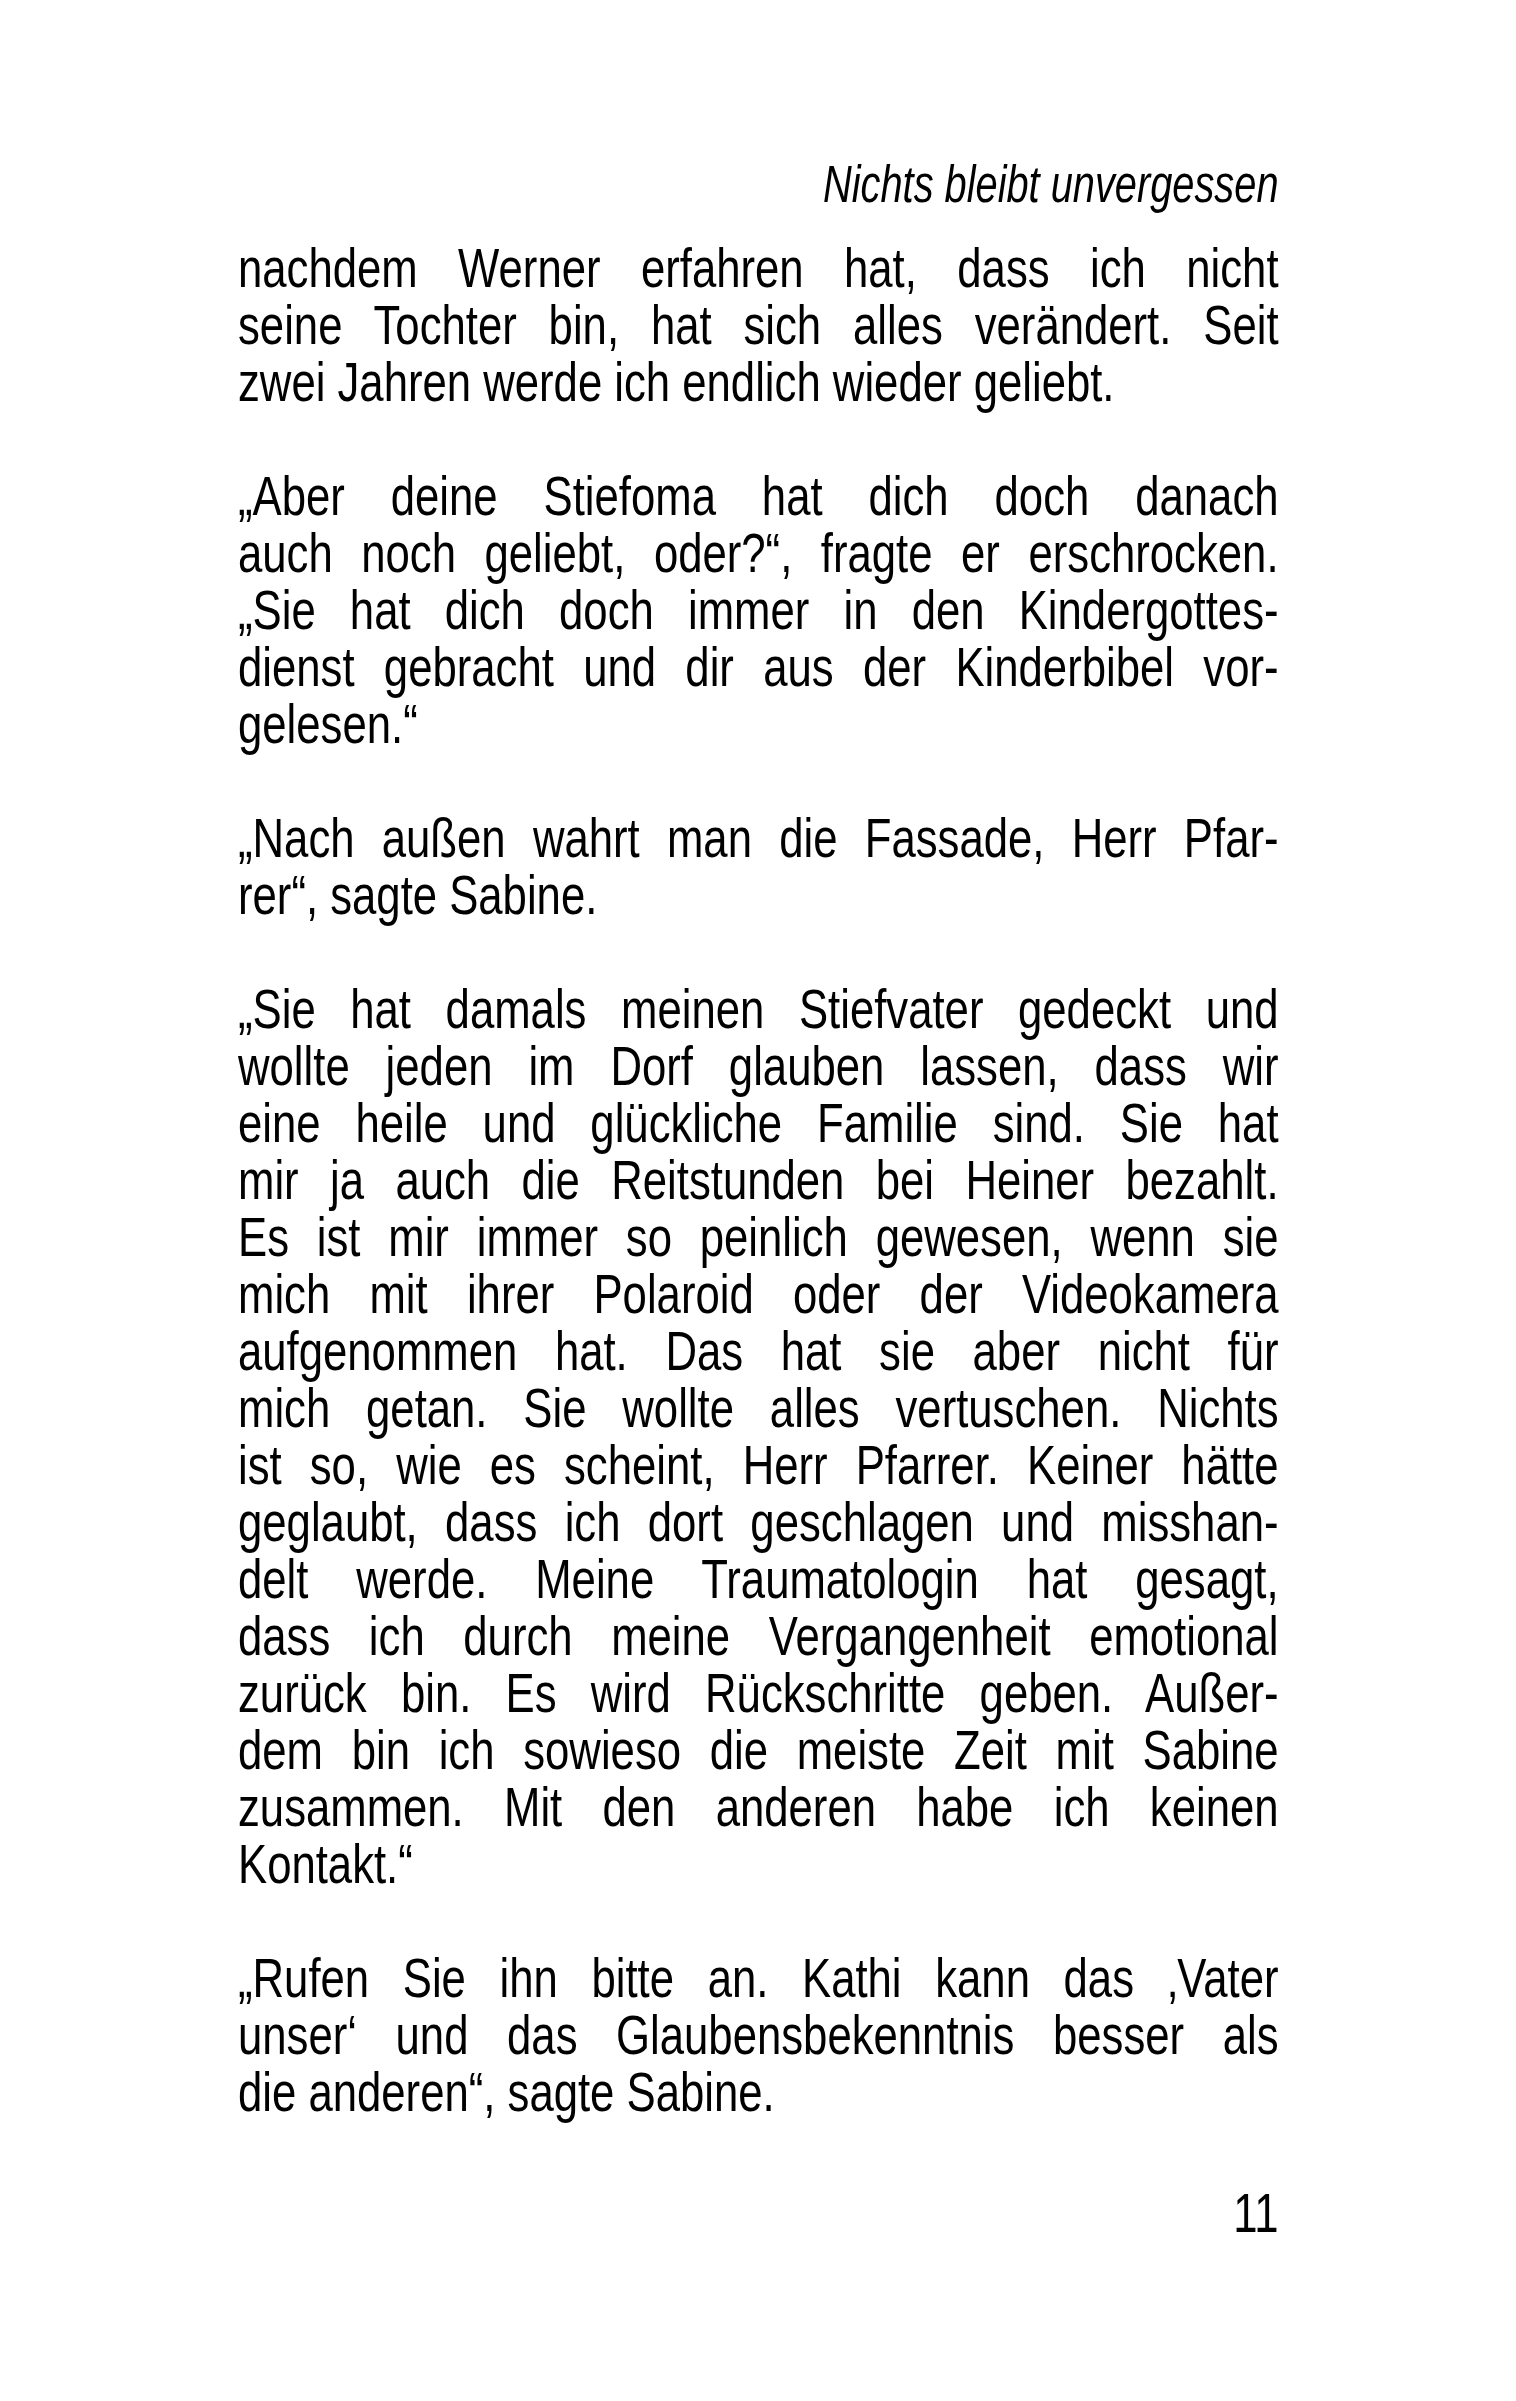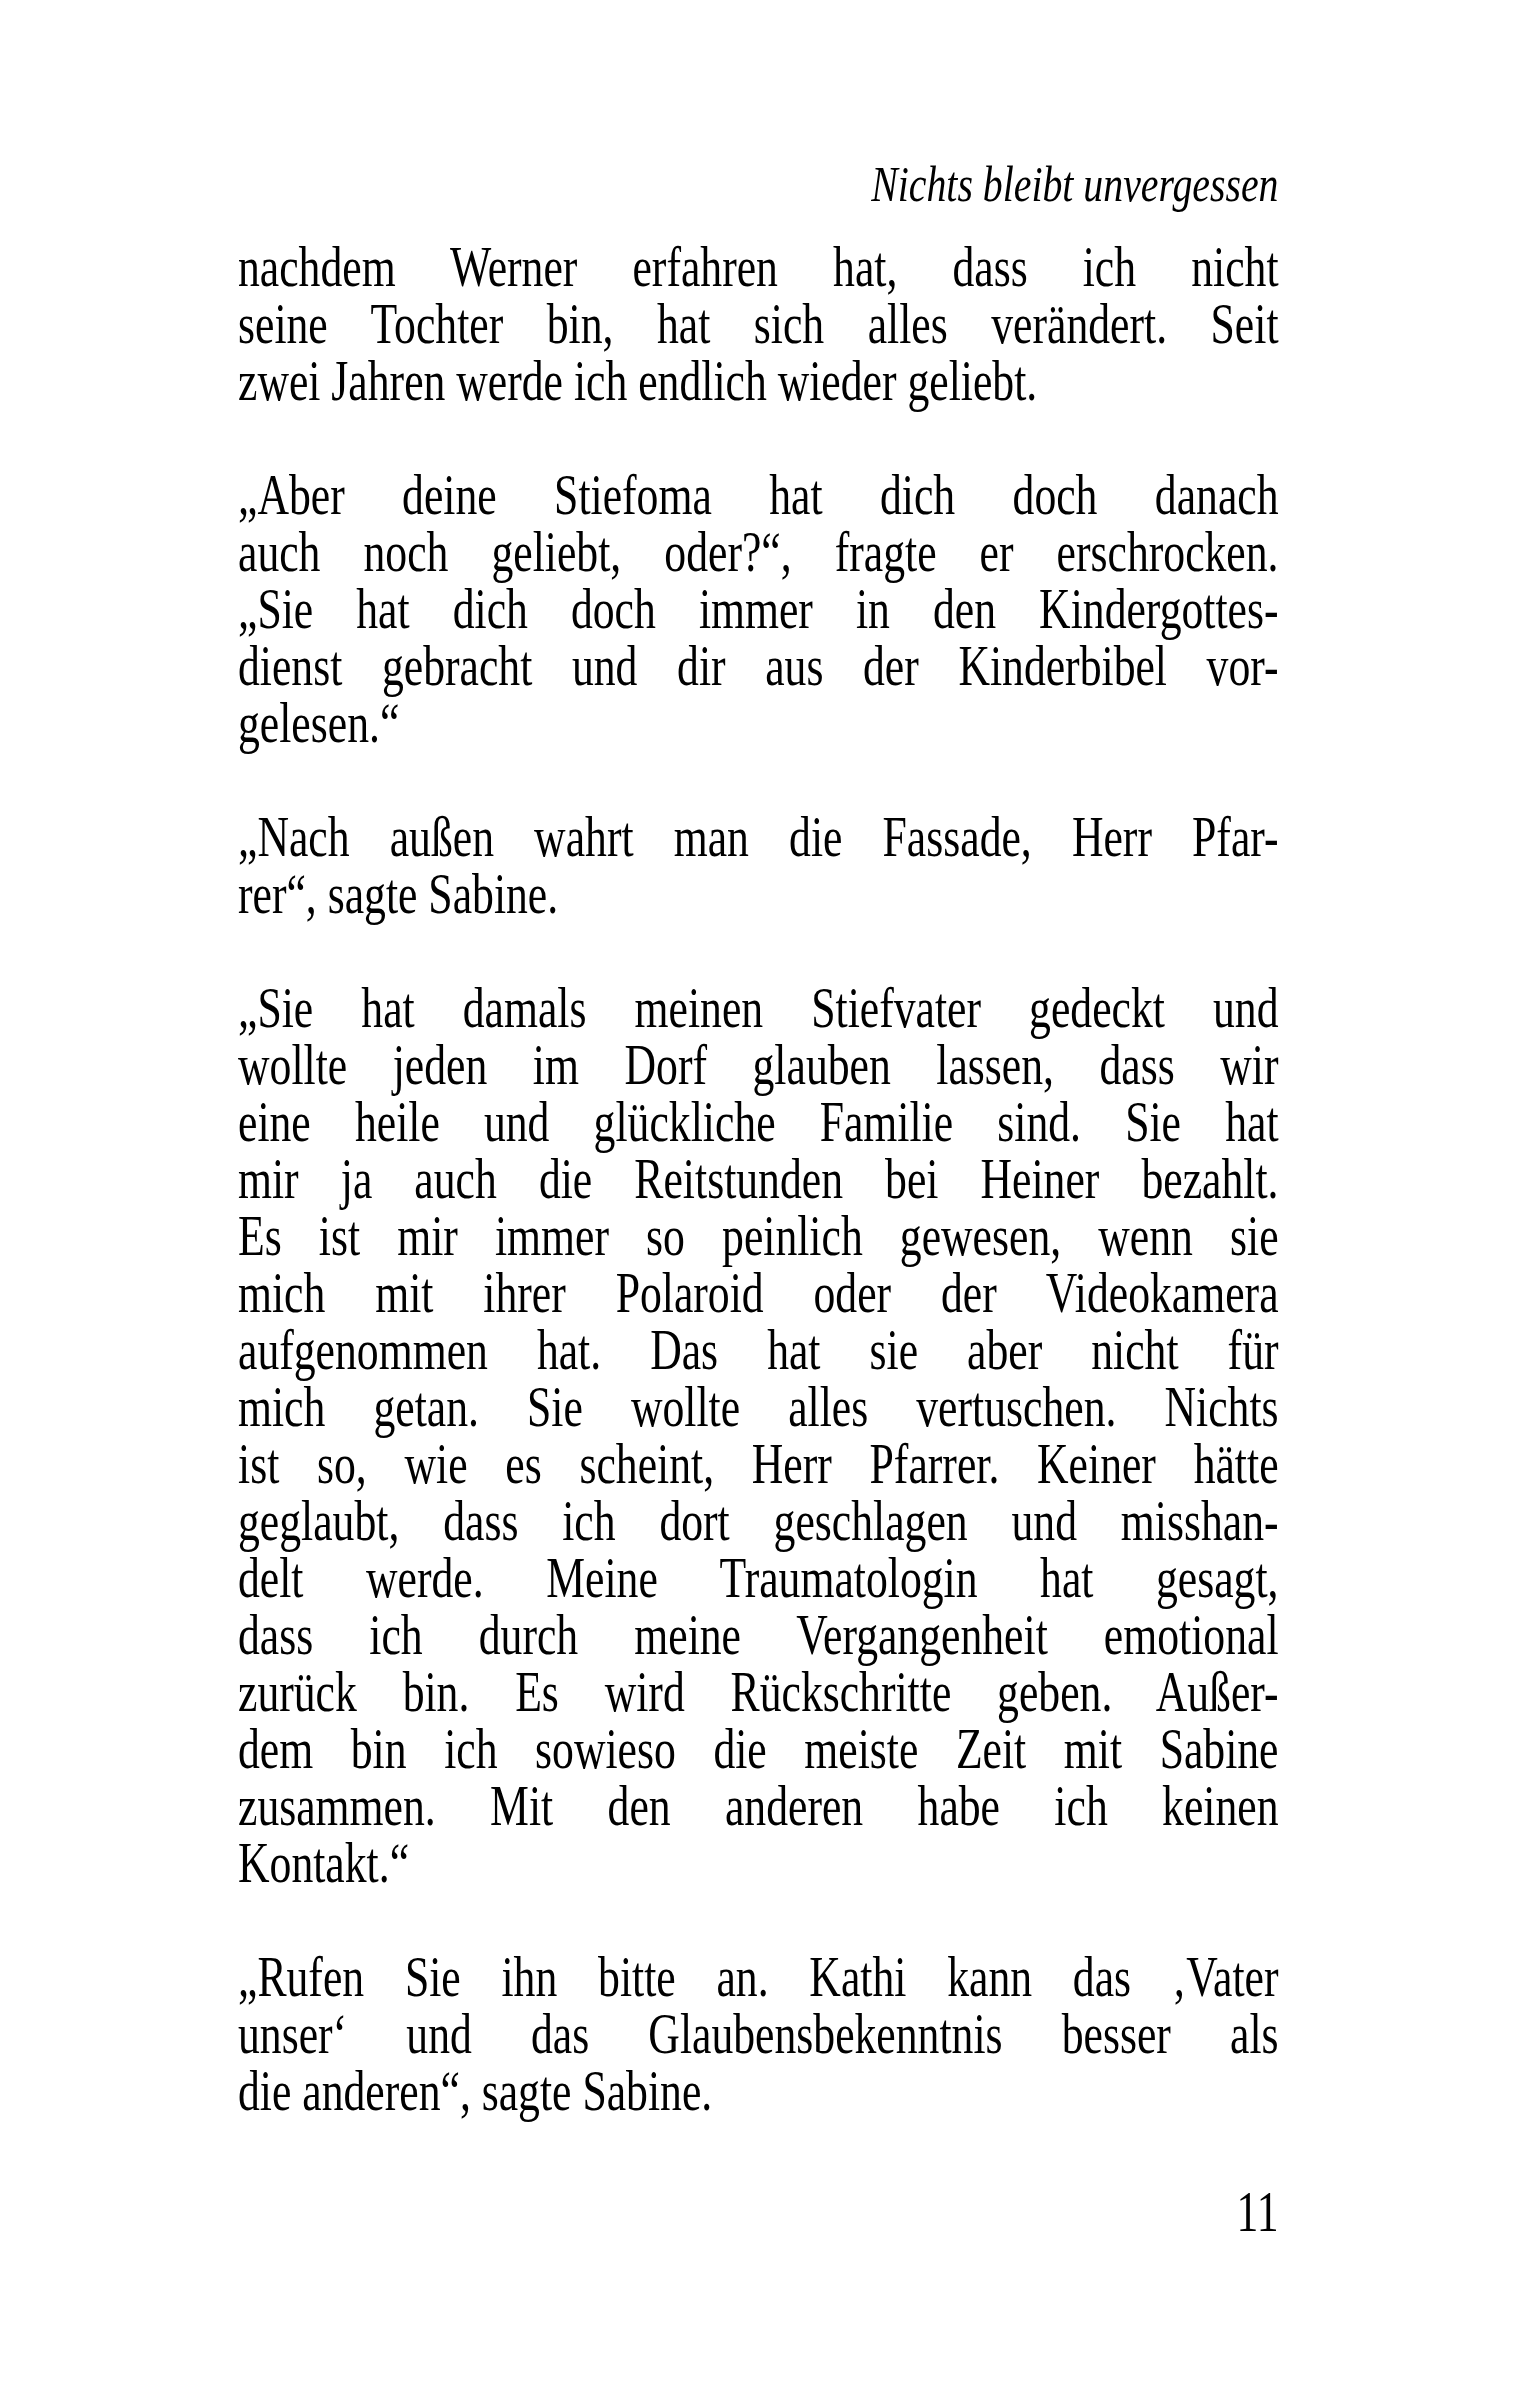--- a/index.html
+++ b/index.html
@@ -7,21 +7,21 @@
     padding: 0;
     background: #ffffff;
   }
   .sheet {
     position: relative;
     width: 1516px;
     height: 2401px;
     background: #ffffff;
     overflow: hidden;
     color: #000000;
-    font-family: Liberation Serif, serif;
+    font-family: Liberation Sans, sans-serif;
   }
   
   .scaled {
     position: absolute;
     left: 238px;
     top: 0;
     width: 1334px;
     height: 2401px;
     transform: scaleX(0.78);
     transform-origin: 0 0;

